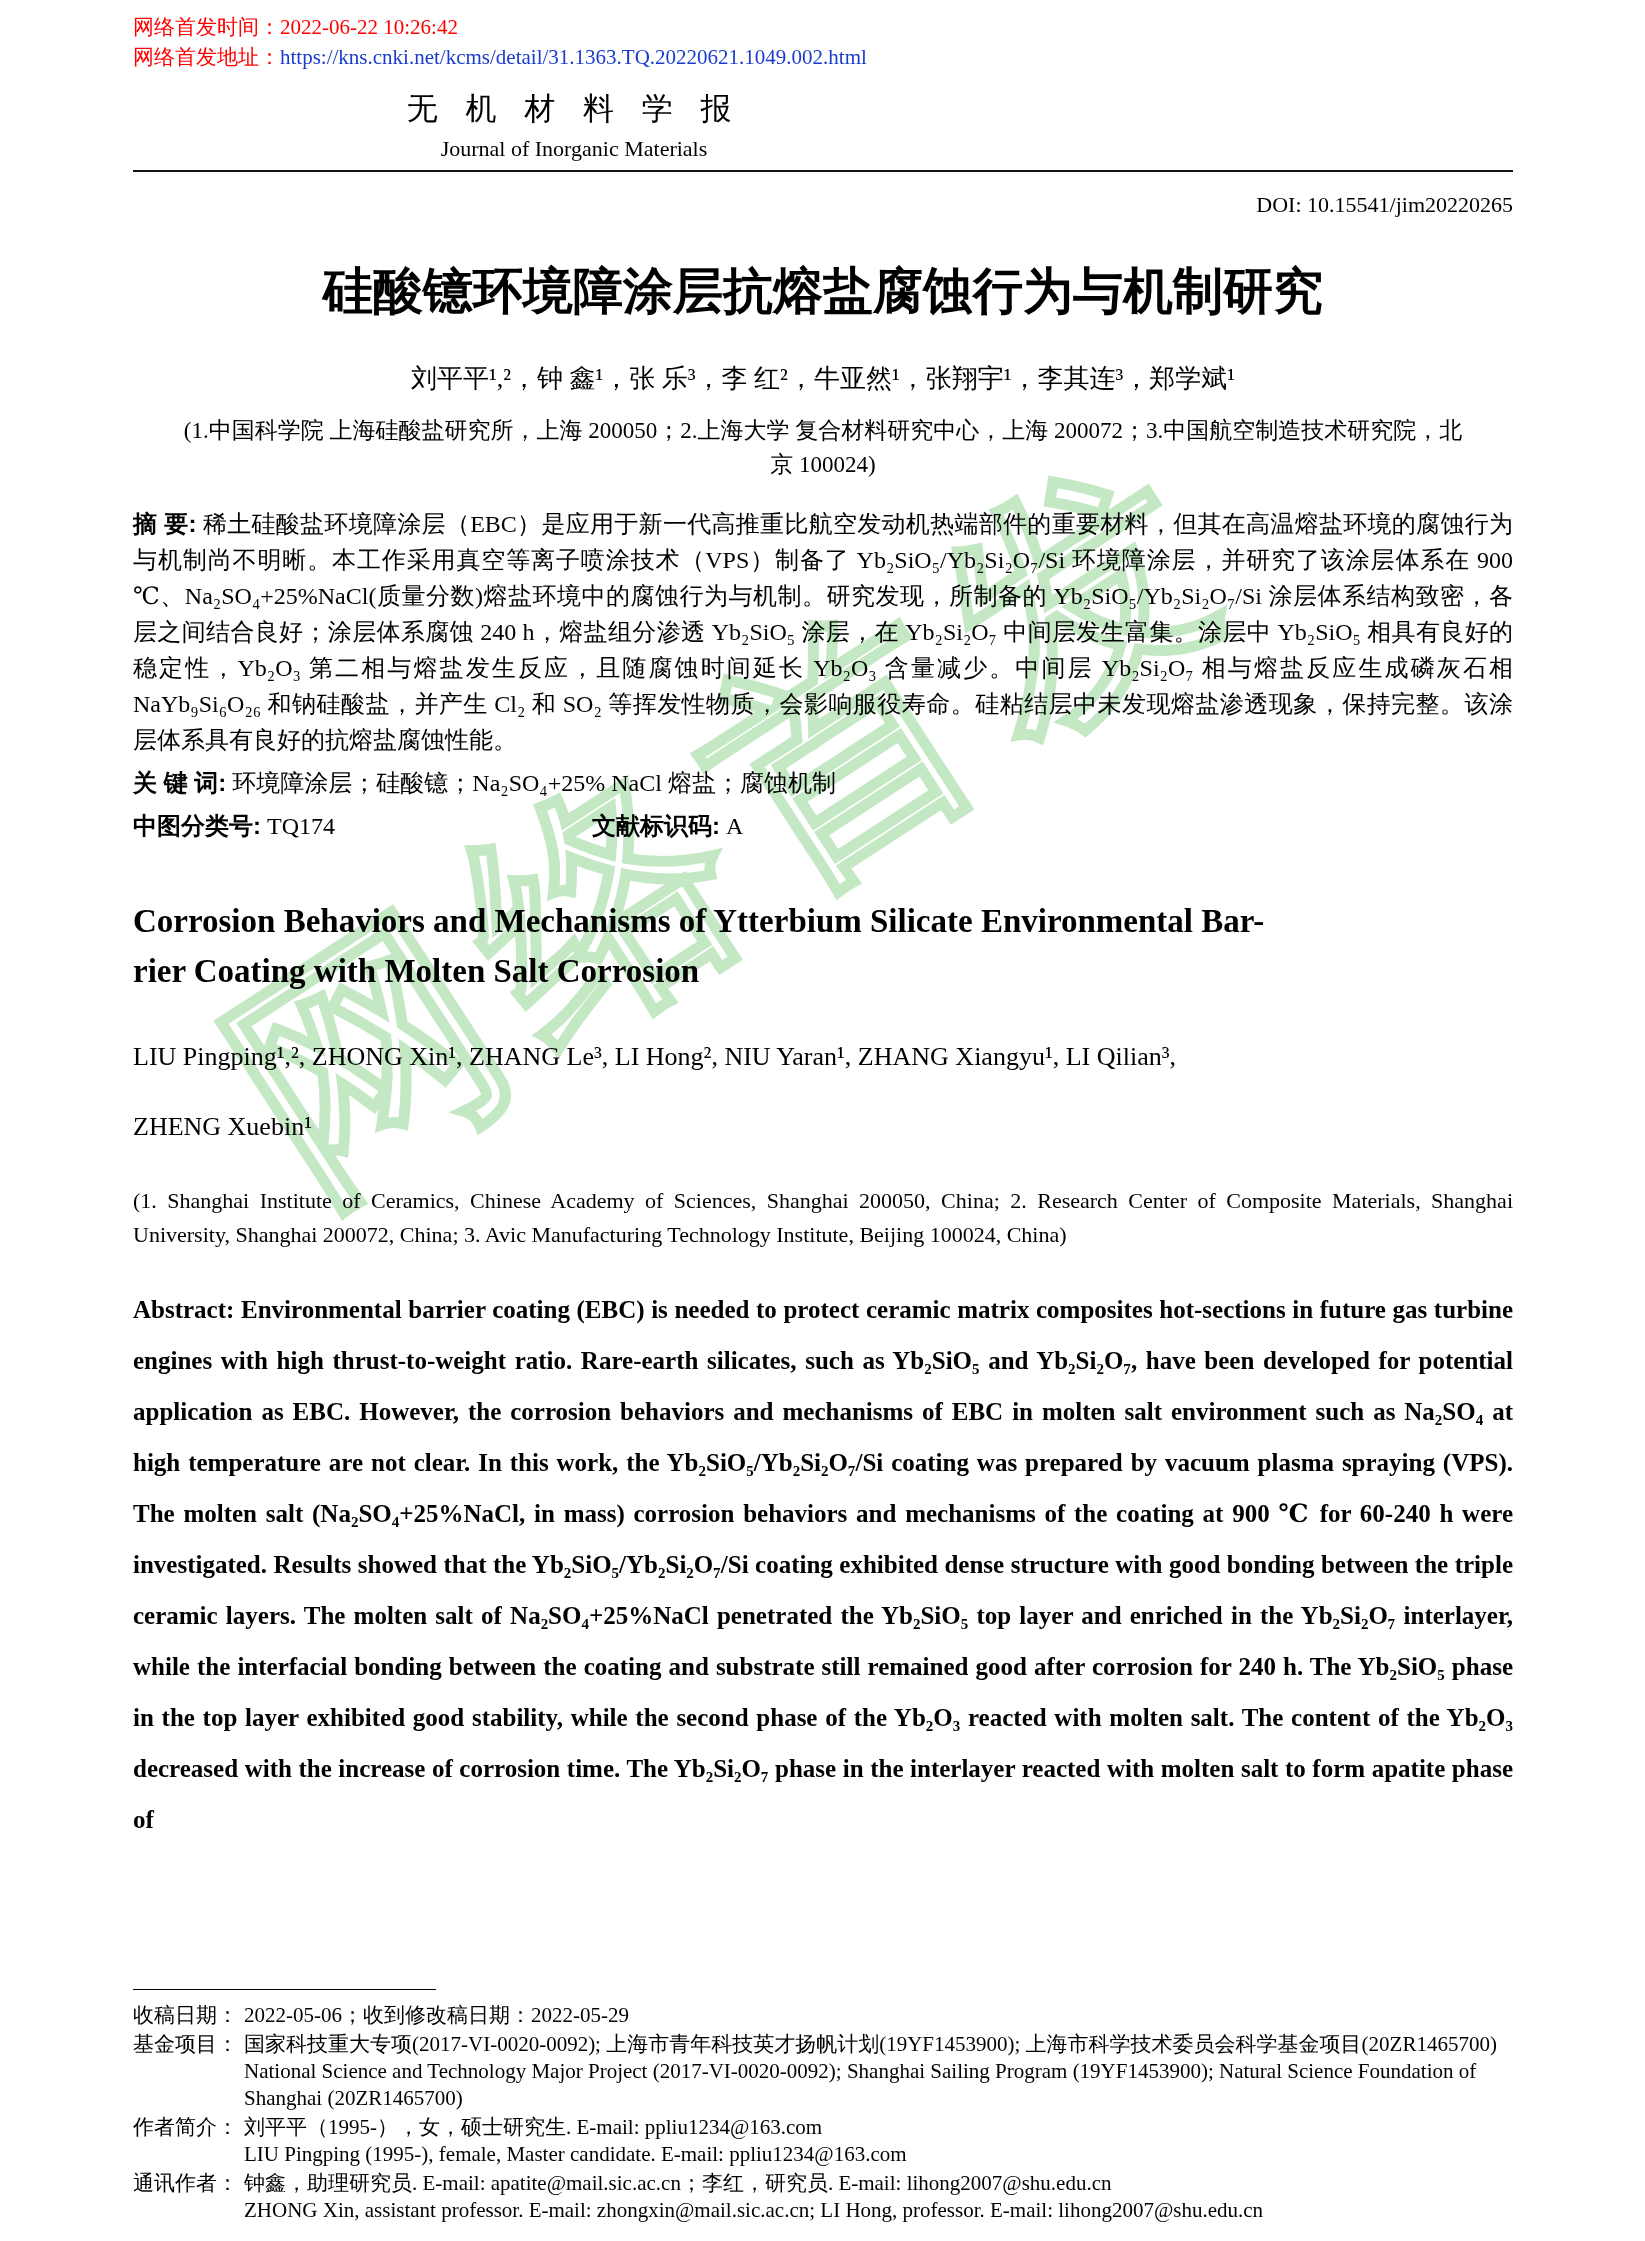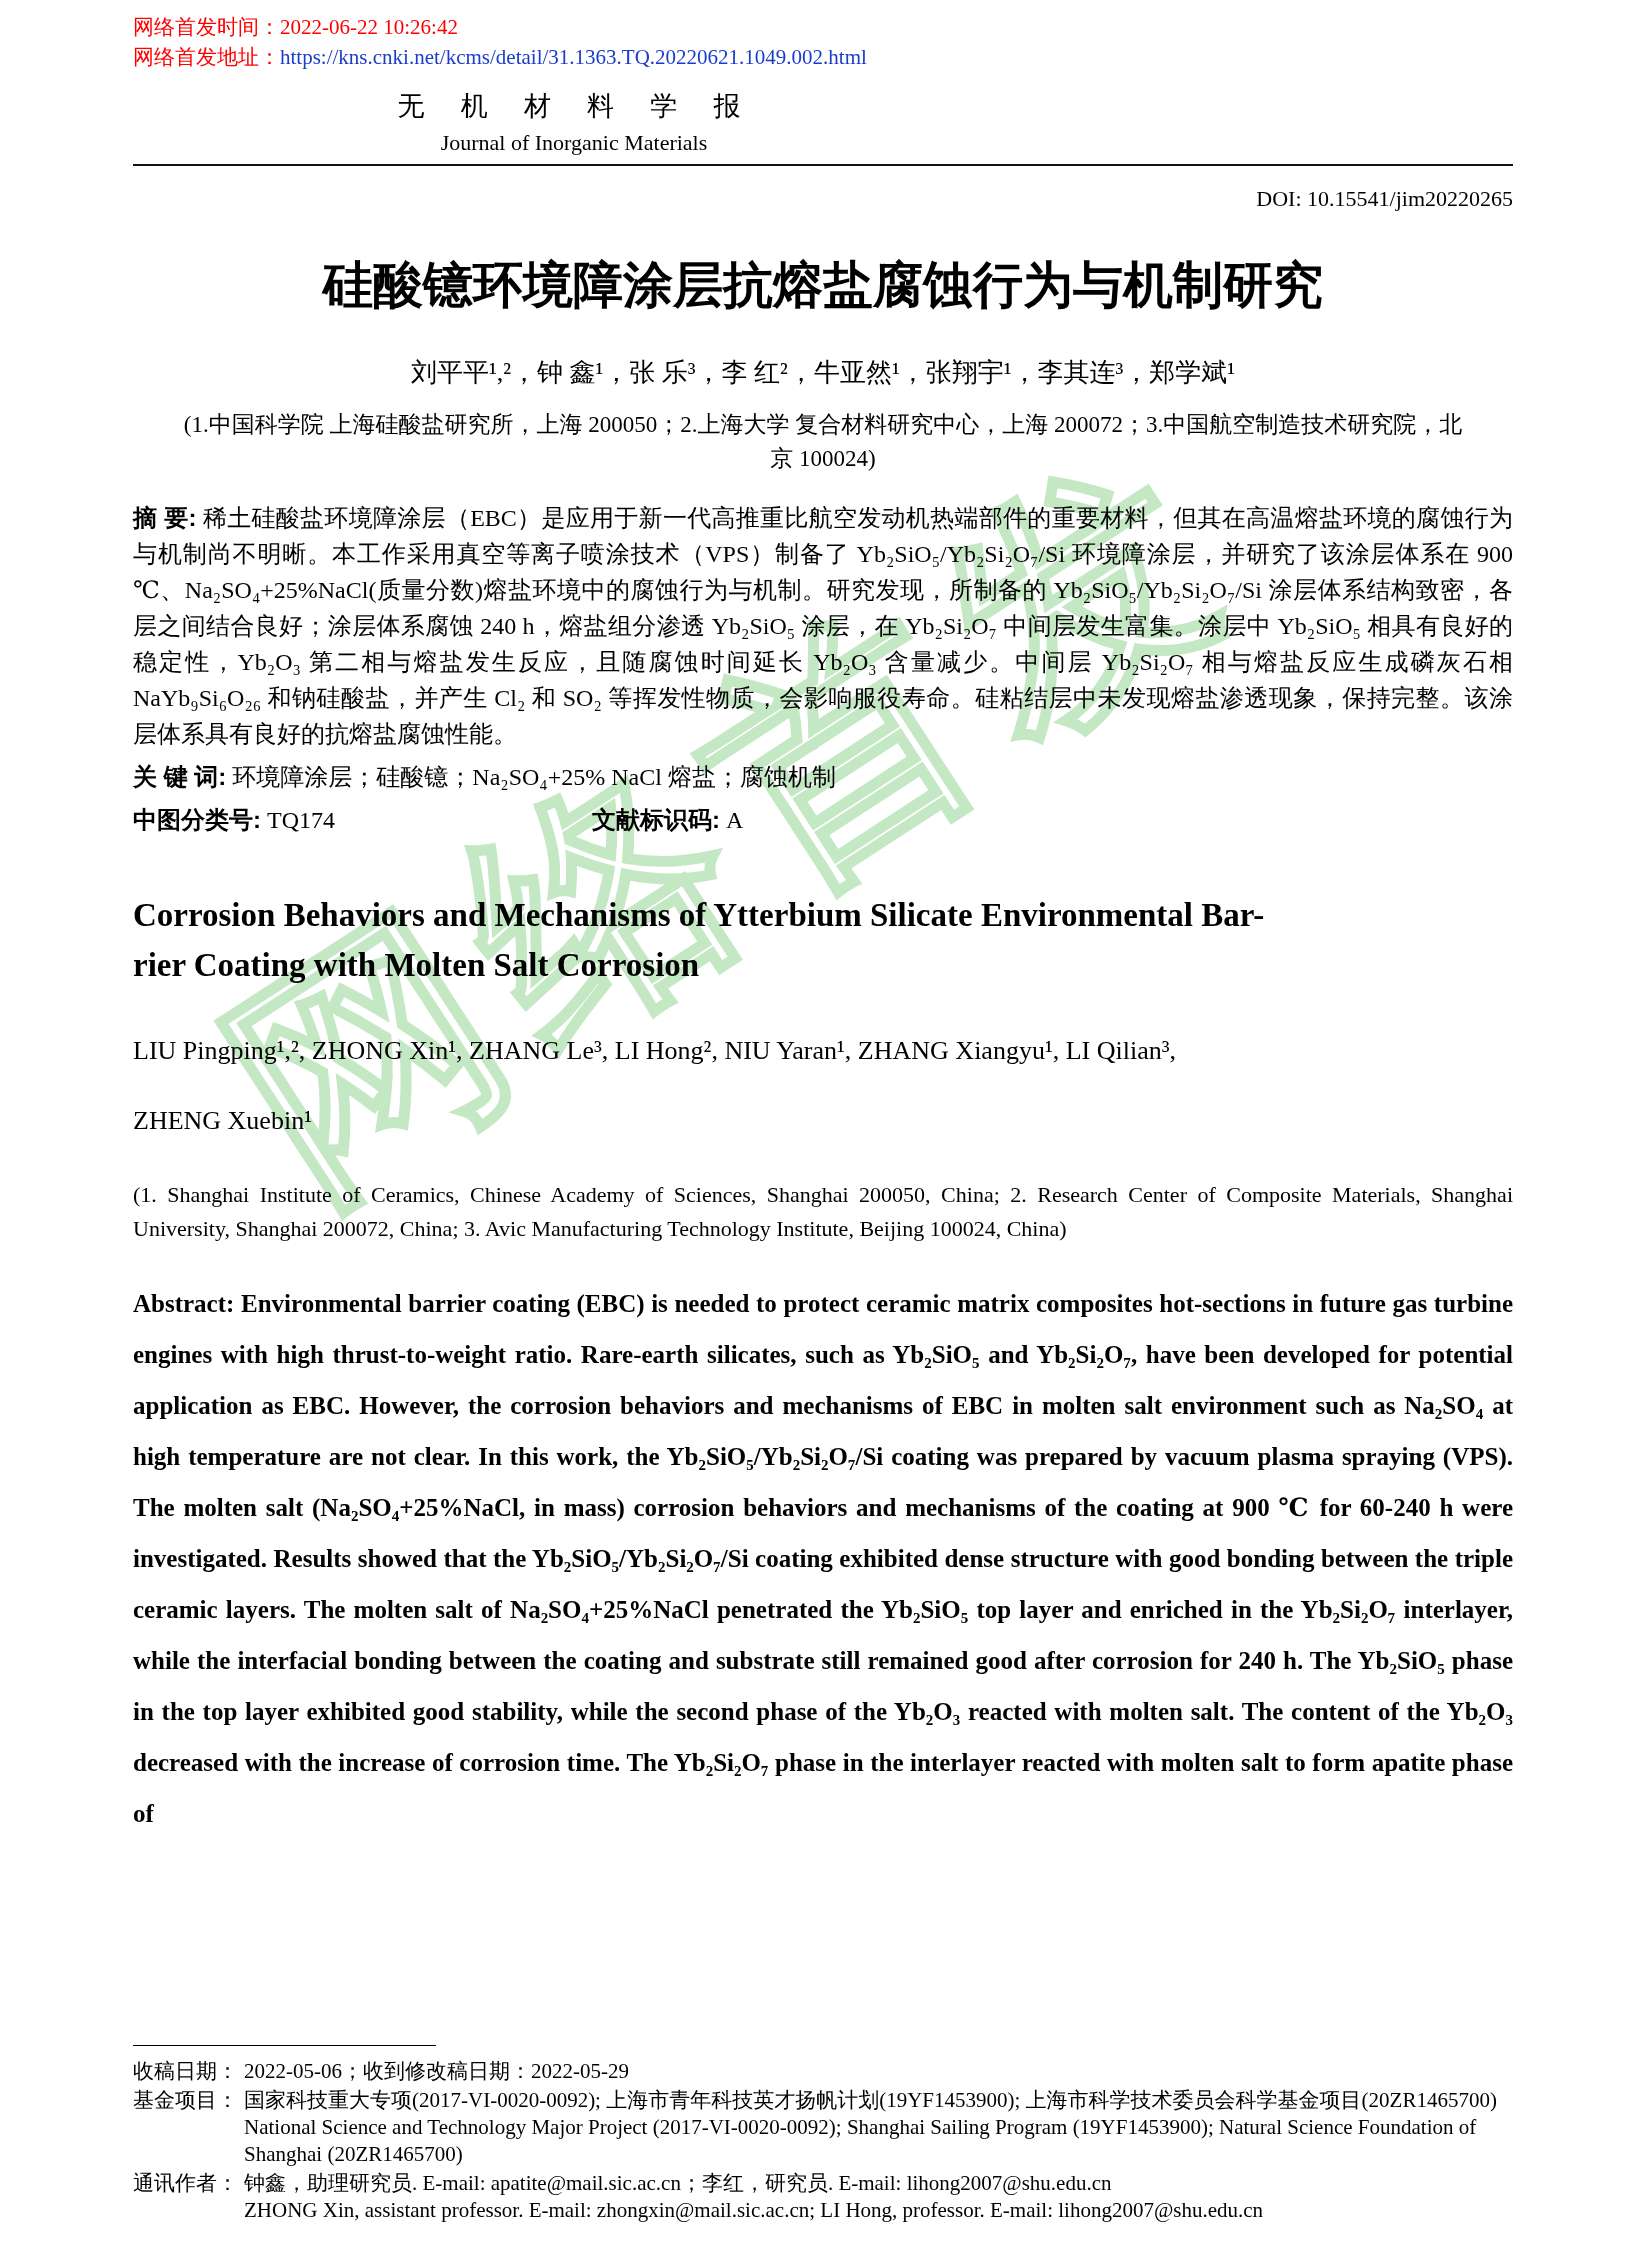--- a/index.html
+++ b/index.html
@@ -33,21 +33,21 @@
     pointer-events: none;
     z-index: 0;
     font-family: "Liberation Sans", "DejaVu Sans", sans-serif;
   }
   
   .pre-line { font-size: 21px; line-height: 30px; }
   .red { color: #fe0000; }
   .link { color: #1a3ccc; text-decoration: none; font-size: 21px; }
   
   .journal-block { width: 882px; text-align: center; margin-top: 16px; }
-  .journal-cn { font-size: 27px; letter-spacing: 10px; font-family: Liberation Mono, monospace; }
+  .journal-cn { font-size: 31px; letter-spacing: 10px; }
   .journal-en { font-size: 22px; margin-top: 6px; }
   .rule { border-top: 2px solid #111; margin-top: 8px; }
   .doi { text-align: right; font-weight: normal; font-size: 22px; margin-top: 20px; }
   
   .title-cn {
     margin: 40px 0 0 0;
     text-align: center;
     font-size: 50px;
     font-weight: bold;
     font-family: "Liberation Sans", "DejaVu Sans", sans-serif;
@@ -191,20 +191,27 @@
     </div>
 
     <div class="foot-row">
       <div class="foot-label">基金项目：</div>
       <div class="foot-content">
         <div class="foot-line">国家科技重大专项(2017-VI-0020-0092); 上海市青年科技英才扬帆计划(19YF1453900); 上海市科学技术委员会科学基金项目(20ZR1465700)</div>
         <div class="foot-line">National Science and Technology Major Project (2017-VI-0020-0092); Shanghai Sailing Program (19YF1453900); Natural Science Foundation of Shanghai (20ZR1465700)</div>
       </div>
     </div>
 
+    <div class="foot-row">
+      <div class="foot-label">作者简介：</div>
+      <div class="foot-content">
+        <div class="foot-line">刘平平（1995-），女，硕士研究生. E-mail: ppliu1234@163.com</div>
+        <div class="foot-line">LIU Pingping (1995-), female, Master candidate. E-mail: ppliu1234@163.com</div>
+      </div>
+    </div>
 
     <div class="foot-row">
       <div class="foot-label">通讯作者：</div>
       <div class="foot-content">
         <div class="foot-line">钟鑫，助理研究员. E-mail: apatite@mail.sic.ac.cn；李红，研究员. E-mail: lihong2007@shu.edu.cn</div>
         <div class="foot-line">ZHONG Xin, assistant professor. E-mail: zhongxin@mail.sic.ac.cn; LI Hong, professor. E-mail: lihong2007@shu.edu.cn</div>
       </div>
     </div>
   </div>
 

